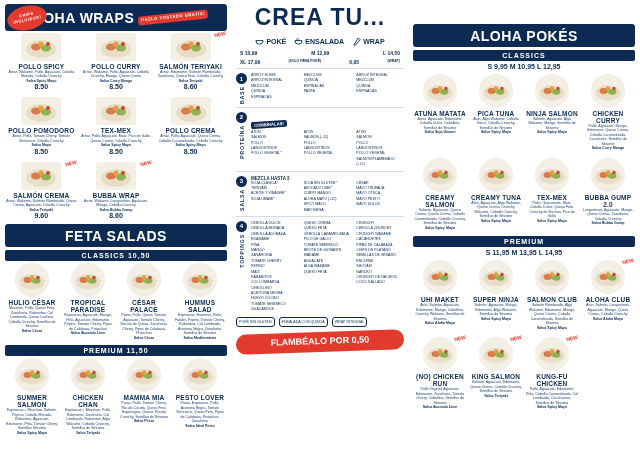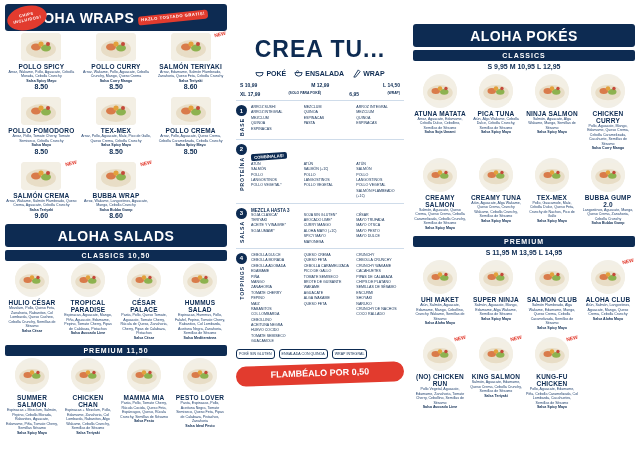--- a/index.html
+++ b/index.html
@@ -49,21 +49,21 @@
     background:#e23b2e; color:#fff; font-size:4.2px; font-weight:bold;
     border-radius:3px; padding:2px 3px; line-height:1.15; text-align:center;
     transform:rotate(-6deg);
   }
   .grid3 { display:grid; grid-template-columns:repeat(3,1fr); gap:2px; text-align:center; }
   .grid4 { display:grid; grid-template-columns:repeat(4,1fr); gap:2px; text-align:center; }
   .cell { padding:2px 1px 3px; position:relative; }
 
   
   .mid { width:176px; padding:4px 4px 0; }
-  .creaTu { text-align:center; font-size:23px; font-weight:bold; letter-spacing:1px; color:#0d2b52;margin-top:32px; }
+  .creaTu { text-align:center; font-size:23px; font-weight:bold; letter-spacing:1px; color:#0d2b52; }
   .modes { display:flex; justify-content:center; gap:8px; margin:6px 0 4px; font-size:7px; font-weight:bold; }
   .modes .m { display:flex; align-items:center; gap:2px; }
   .priceRow { display:flex; justify-content:space-between; font-size:5px; font-weight:bold; padding:0 4px; }
   .stepRow { display:flex; gap:4px; margin-top:4px; }
   .stepNum {
     width:11px; height:11px; border-radius:50%; background:#0d2b52; color:#fff;
     font-size:6px; font-weight:bold; display:flex; align-items:center; justify-content:center;
     flex:0 0 11px;
   }
   .stepLabel { writing-mode:vertical-rl; transform:rotate(180deg); font-size:5px; font-weight:bold; letter-spacing:1px; }
@@ -217,21 +217,21 @@
               <circle cx="20" cy="11" r="2.6" fill="#e2a13b"></circle>
               <circle cx="27" cy="11" r="2" fill="#c44a3a"></circle>
             </svg></div>
           <div class="itemName">BUBBA WRAP</div>
           <div class="desc">Arroz, Wakame, Langostinos, Aguacate, Mango, Cebolla Crunchy</div>
           <div class="desc teriyaki">Salsa Bubba Gump</div>
           <div class="price">8.60</div>
         </div>
       </div>
 
-    <div class="banner sectionTitle" style="border-radius:3px; margin-top:2px;">ALOHA SALADS</div>
+    <div class="banner sectionTitle" style="border-radius:3px; margin-top:2px;">FETA SALADS</div>
 
     <div class="subBanner" style="margin-top:3px;">CLASSICS 10,50</div>
     <div class="grid4" id="salads-classics">
         <div class="cell">
           <div class="thumb round"><svg width="100%" height="100%" viewBox="0 0 40 28">
               <rect width="40" height="28" fill="#f3efe4"></rect>
               <ellipse cx="20" cy="16" rx="15" ry="9" fill="#e8ddc6"></ellipse>
               <ellipse cx="15" cy="14" rx="5" ry="3.5" fill="#d97b4a"></ellipse>
               <ellipse cx="25" cy="15" rx="5" ry="3.5" fill="#8db24f"></ellipse>
               <circle cx="20" cy="11" r="2.6" fill="#e2a13b"></circle>

